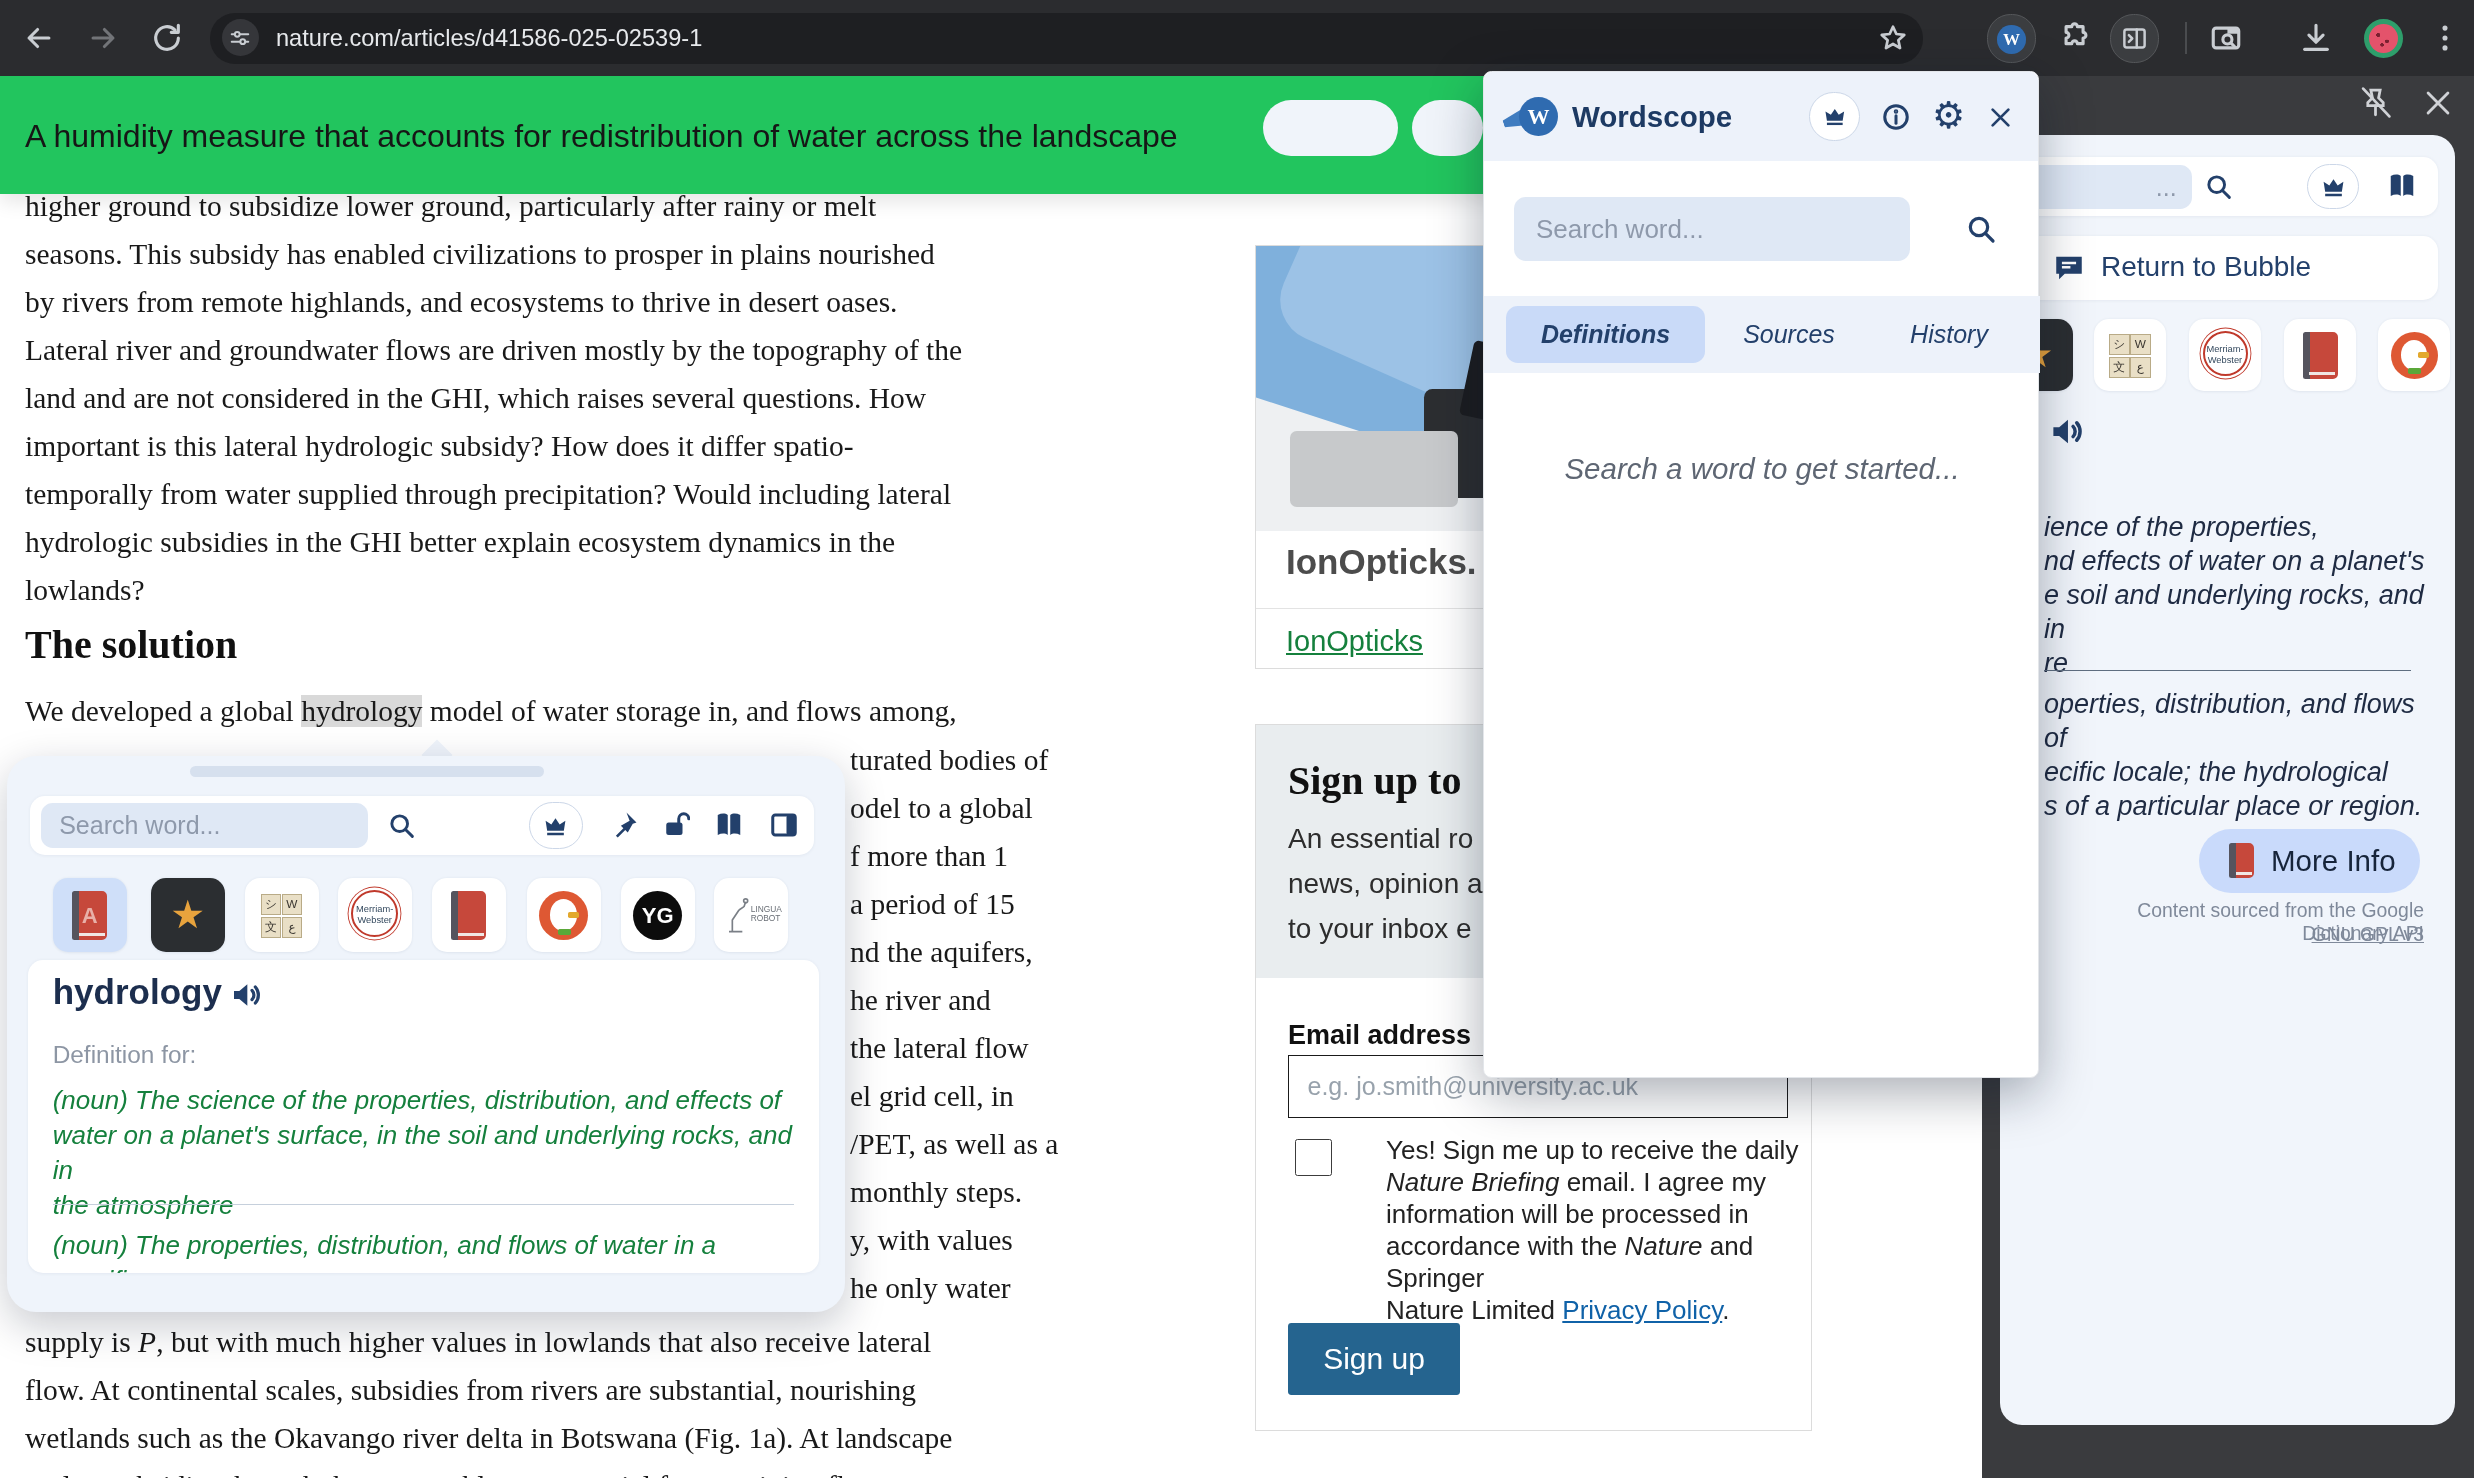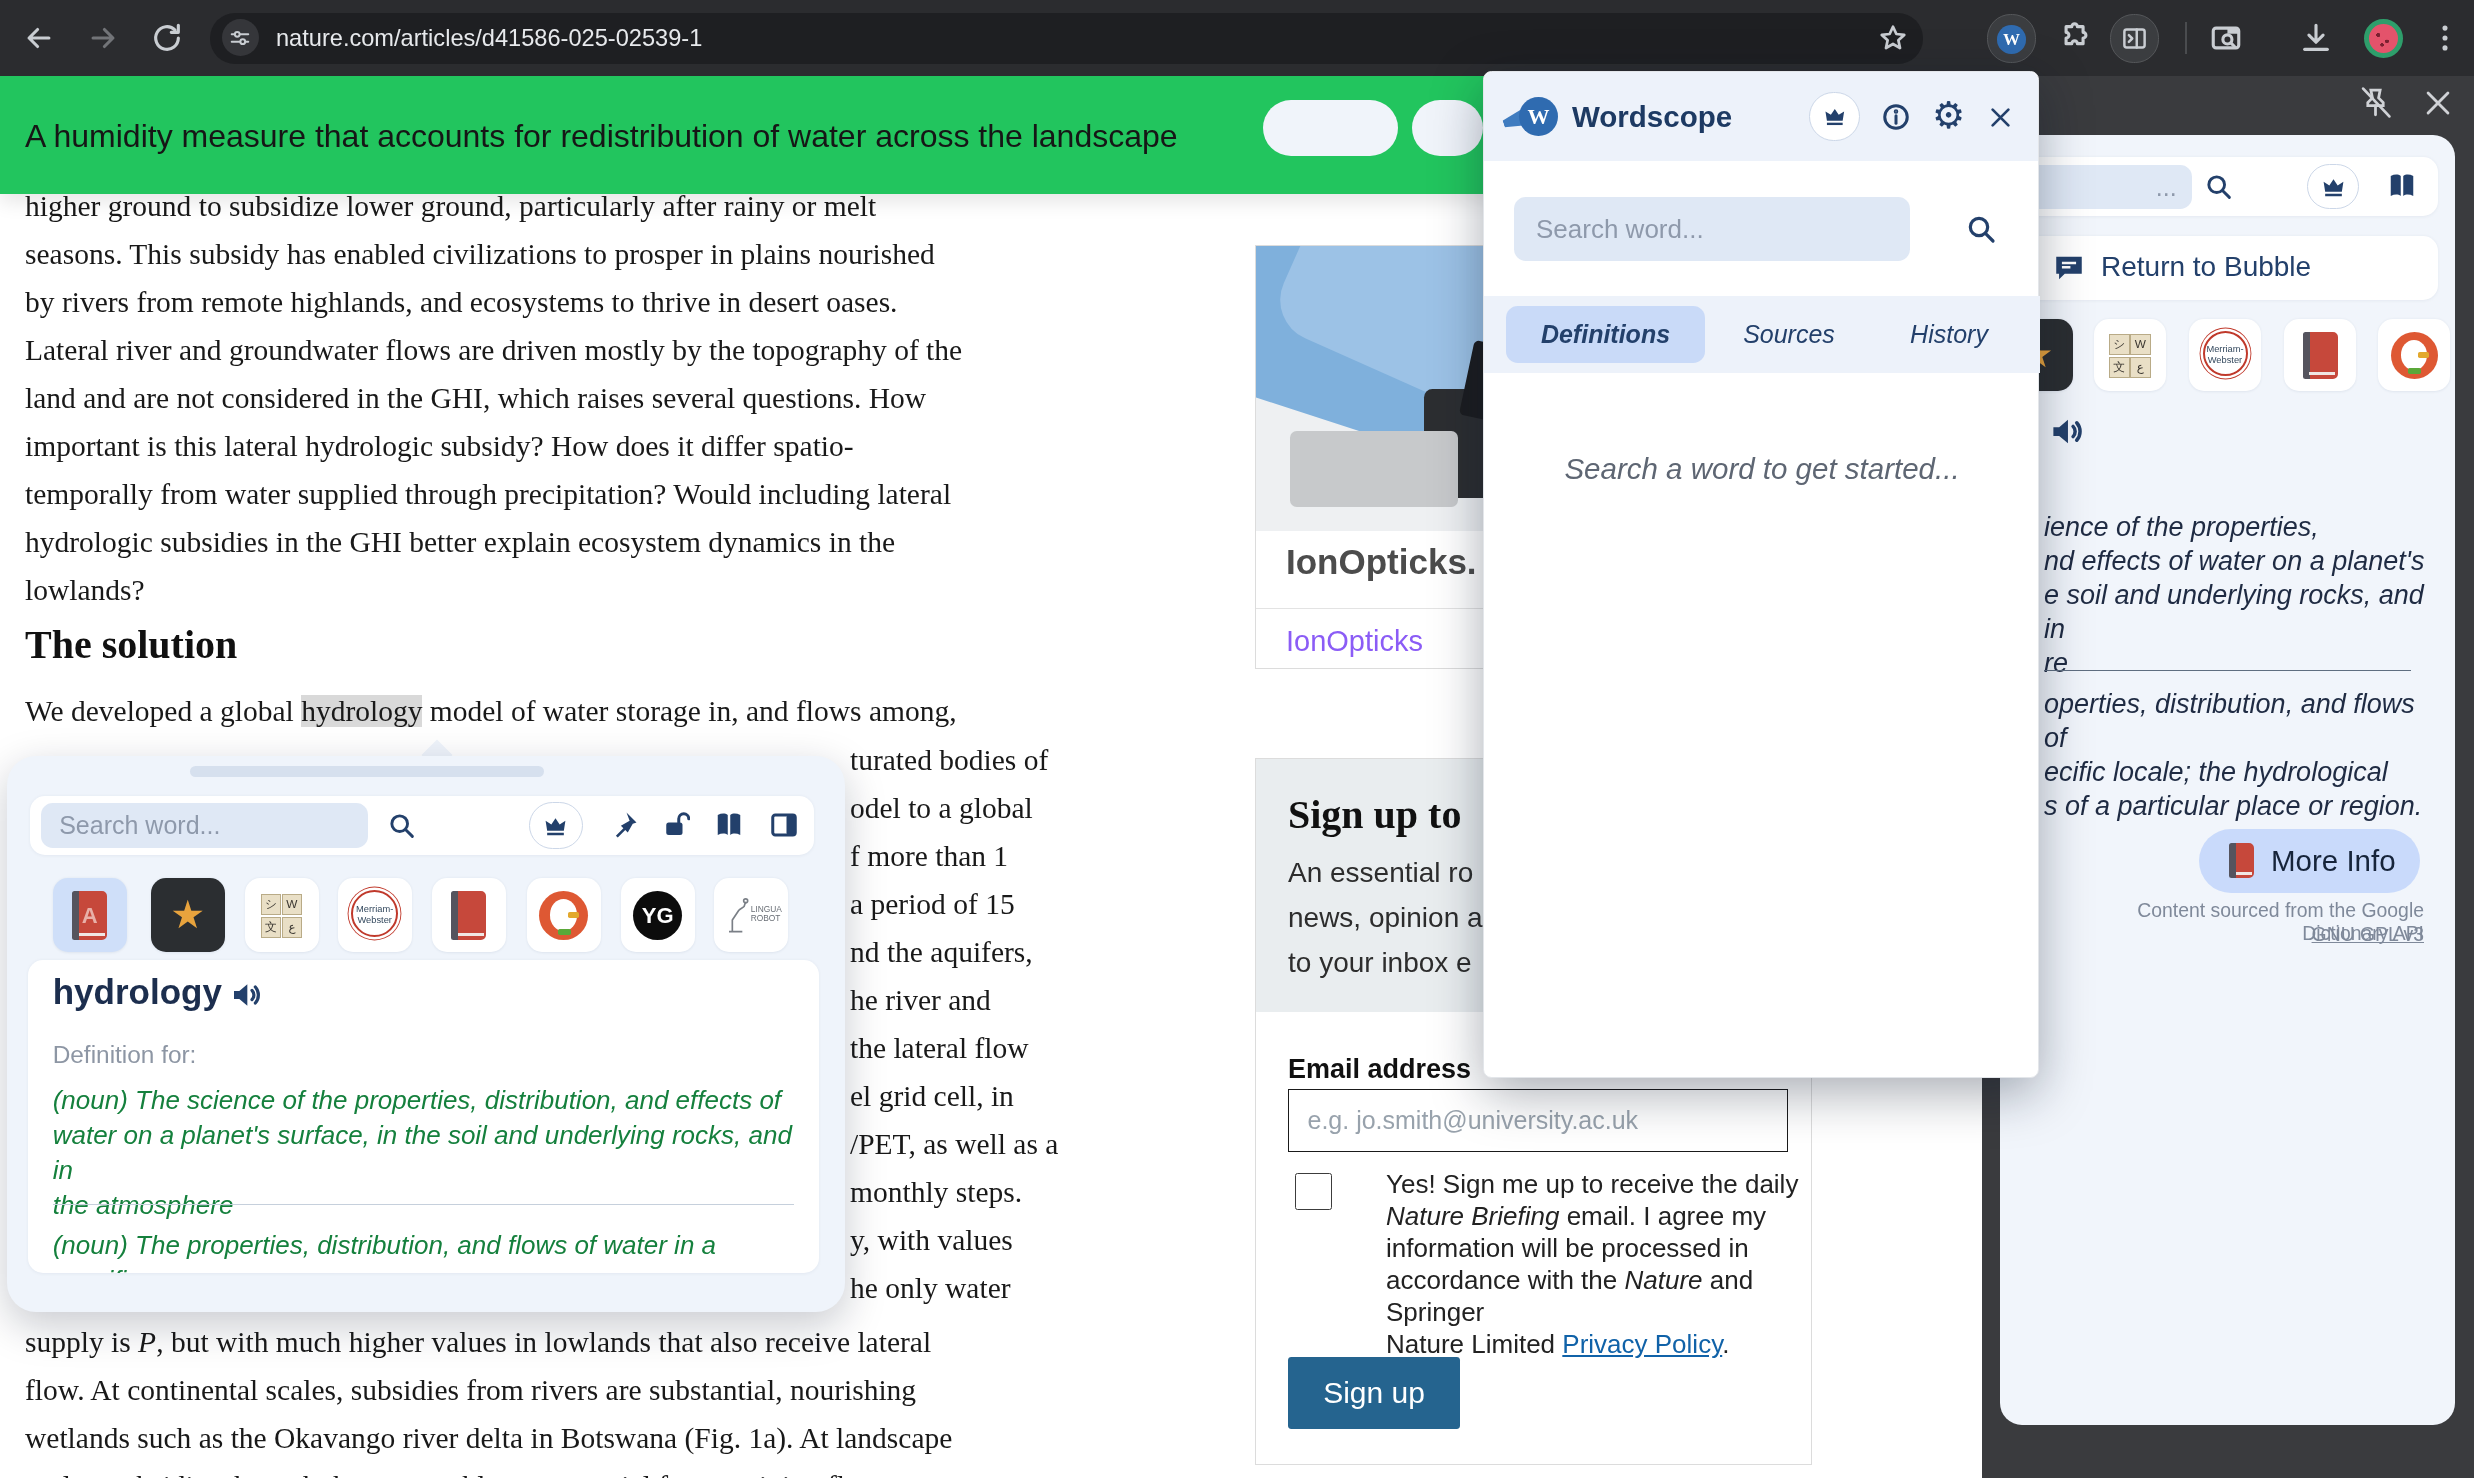--- a/index.html
+++ b/index.html
@@ -31,21 +31,21 @@
           box-shadow:0 8.4px 18.5px rgba(0,0,0,.10);}
   .sticky-title{left:25px;top:42px;font-size:32px;color:#161616;}
   .ghost-pill{background:#f0f4fa;border-radius:29px;}
   .hl{background:#d9d9d9;}
   .clip-line{overflow:hidden;height:18.5px;}
 
   
   .card{background:#fff;border:0.8px solid #dcdcdc;box-sizing:border-box;}
   .ad-img{left:0;top:0;width:556px;height:285px;background:#eef0f2;overflow:hidden;}
   .ad-title{font-size:35px;font-weight:bold;color:#4c4c4c;}
-  .ad-sub{font-size:29px;color:#8b5cf6;}
+  .ad-sub{font-size:29px;color:#15803d;text-decoration:underline;}
   .gray-top{background:#e9edef;}
   .signup-title{font-size:40px;font-weight:bold;color:#111;}
   .signup-body{font-size:28px;line-height:45px;color:#2d2d2d;}
   .email-label{font-size:27px;font-weight:bold;color:#111;}
   .email-input{border:1.7px solid #1a1a1a;background:#fff;}
   .email-ph{font-size:25px;color:#98a2ac;line-height:61px;padding-left:18.5px;}
   .consent{font-size:26px;line-height:32px;color:#222;margin-left:36px;}
   .plink{color:#1062a8;text-decoration:underline;}
   .btn-signup{background:#25648f;border-radius:3.4px;color:#fff;font-size:30px;
               text-align:center;line-height:72px;}
@@ -163,21 +163,21 @@
     <div class="abs" style="left:362px;top:25px;width:152px;height:101px;background:#25272b;border-radius:13.5px;transform:rotate(-8deg);"></div>
     <div class="abs" style="left:168px;top:143px;width:278px;height:109px;background:#2c2e31;border-radius:8.4px;"></div>
     <div class="abs" style="left:34px;top:185px;width:168px;height:76px;background:#c7c9cb;border-radius:6.7px;"></div>
     <div class="abs" style="left:210px;top:101px;width:76px;height:76px;background:#1c1d20;border-radius:5px;transform:rotate(12deg);"></div>
   </div>
   <div class="abs ad-title" style="left:30px;top:296px;">IonOpticks. B</div>
   <div class="abs" style="left:0;top:362px;width:557px;border-top:0.8px solid #e3e3e3;"></div>
   <div class="abs ad-sub" style="left:30px;top:379px;">IonOpticks</div>
 </div>
 
-<div class="abs card" style="left:1255px;top:758px;width:557px;height:707px;z-index:2;">
+<div class="abs card" style="left:1255px;top:724px;width:557px;height:707px;z-index:2;">
   <div class="abs gray-top" style="left:0;top:0;width:556px;height:253px;">
     <div class="abs ser signup-title" style="left:32px;top:32px;">Sign up to</div>
     <div class="abs signup-body" style="left:32px;top:91px;width:505px;">
         <div>An essential ro</div>
         <div>news, opinion a</div>
         <div>to your inbox e</div>
       </div>
   </div>
   <div class="abs email-label" style="left:32px;top:295px;">Email address</div>
   <div class="abs email-input" style="left:32px;top:330px;width:498px;height:61px;">

